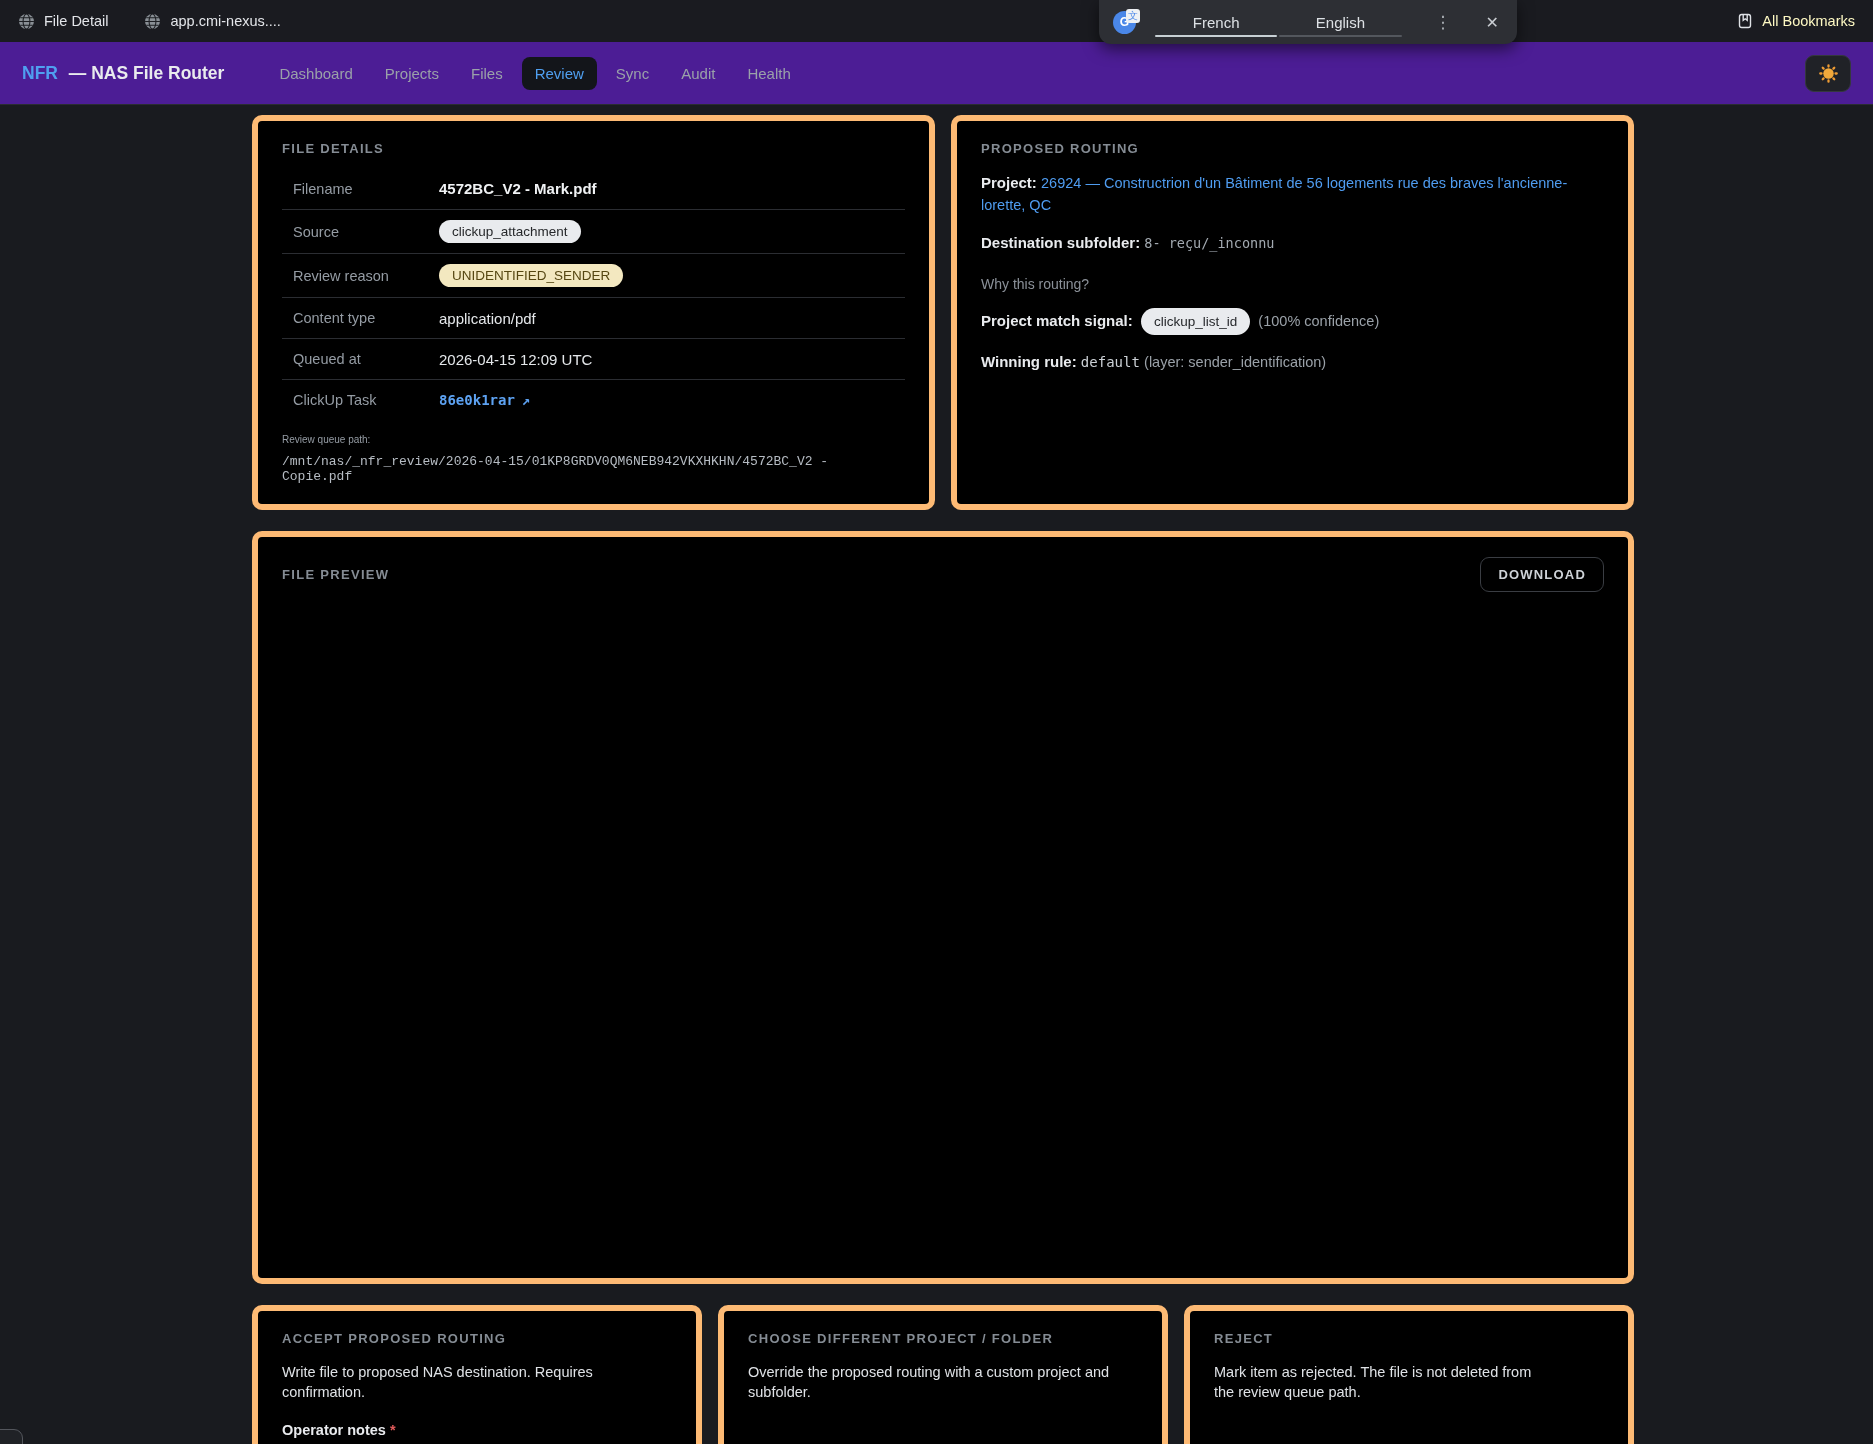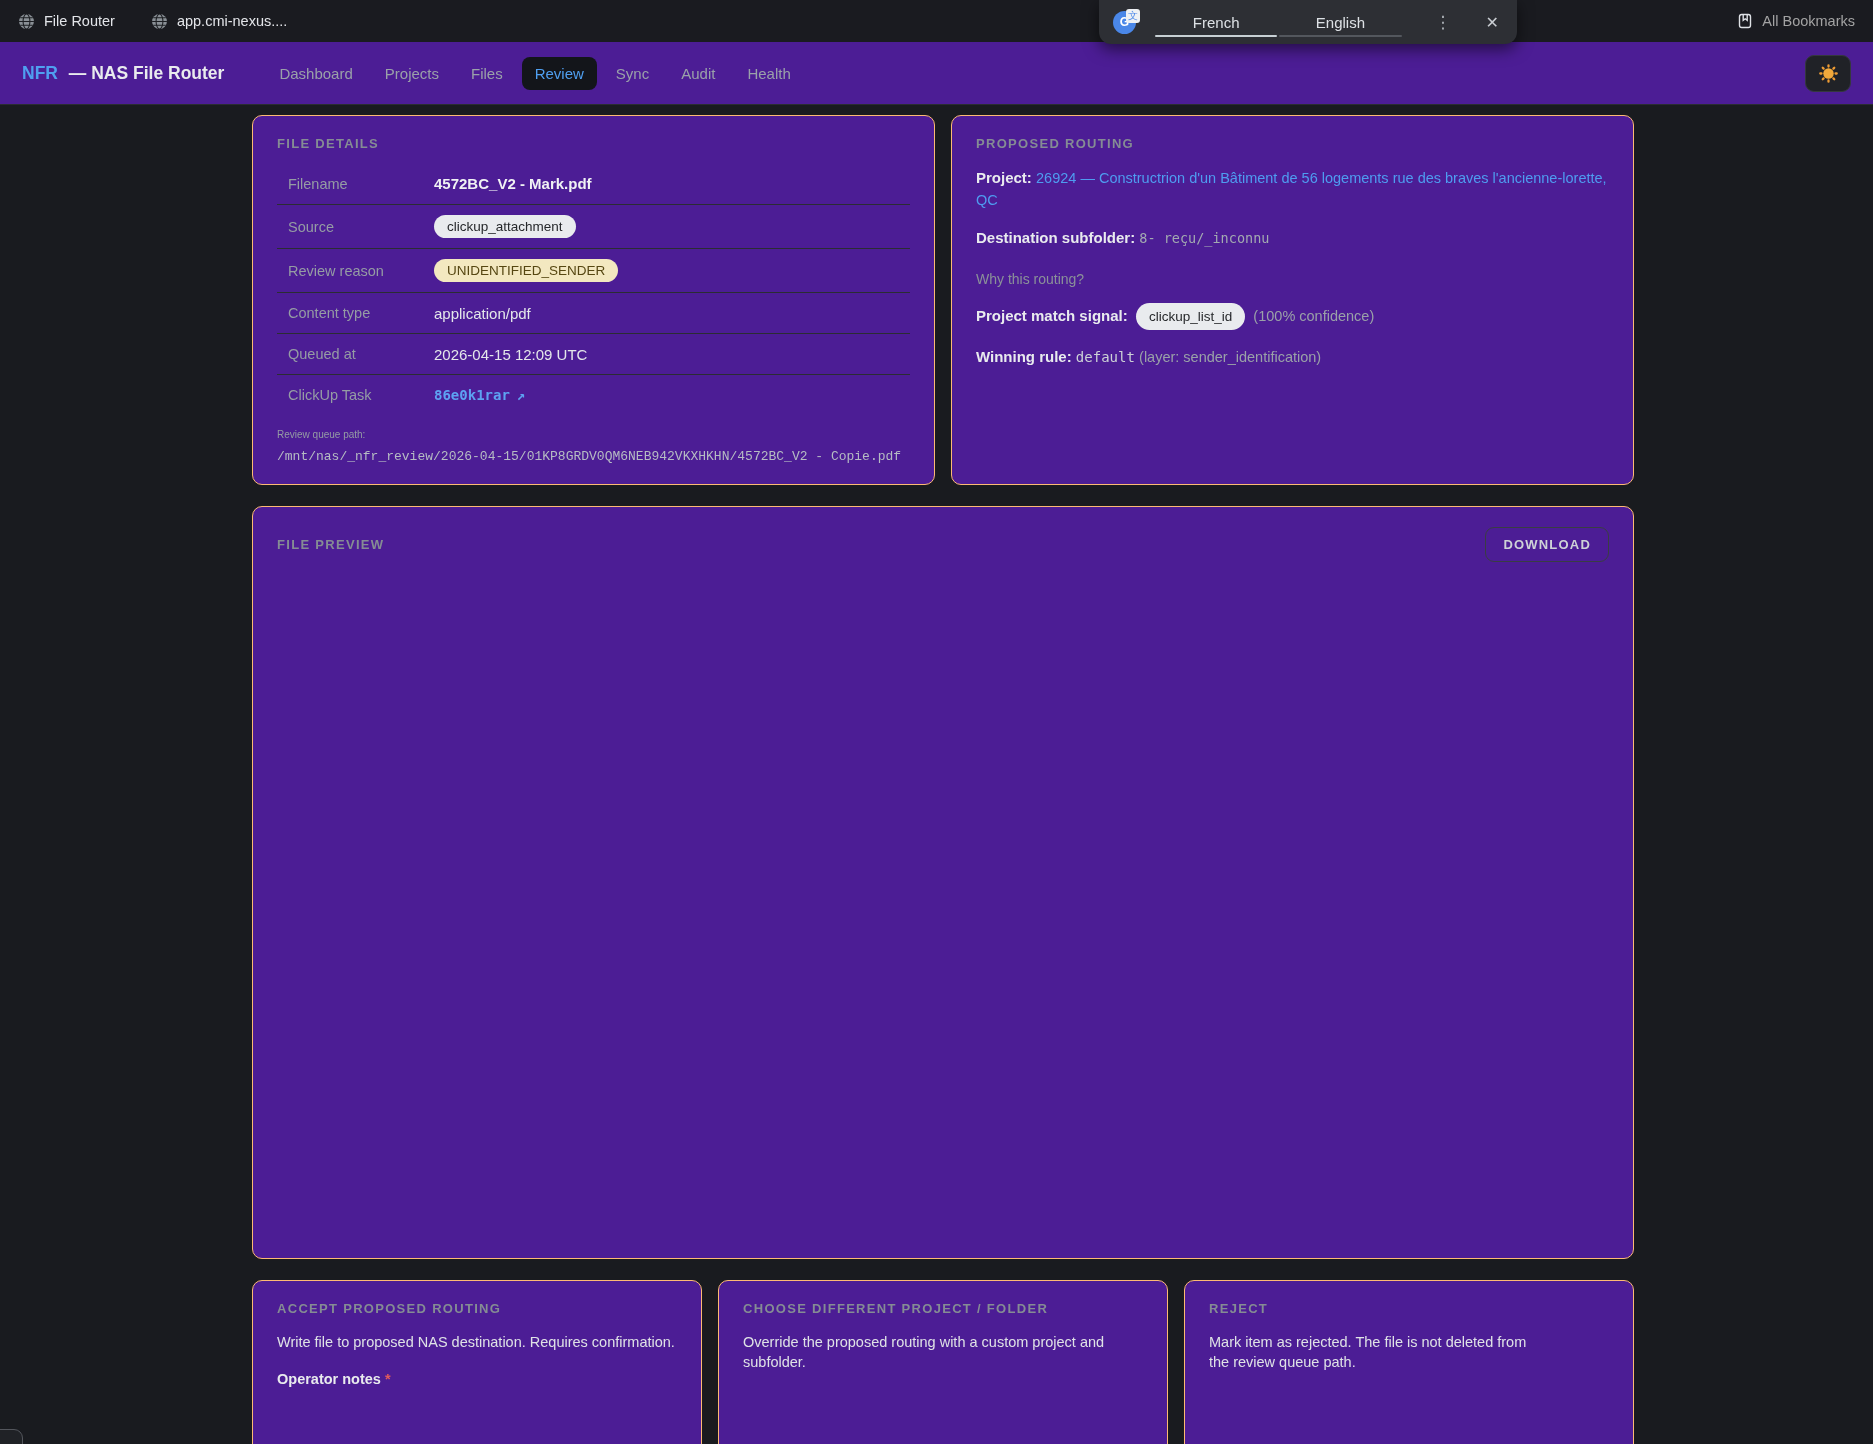--- a/index.html
+++ b/index.html
@@ -13,21 +13,21 @@
   }
   .mono { font-family:"DejaVu Sans Mono", monospace; }
 
   
   .browser-bar {
     height:42px; background:#1a1b20; display:flex; align-items:center;
     padding:0 18px; position:relative;
   }
   .bm-item { display:flex; align-items:center; gap:9px; color:#e3e5e9; font-size:14.5px; margin-right:36px; cursor:default; }
   .bm-item .favicon { display:flex; }
-  .all-bookmarks { margin-left:auto; display:flex; align-items:center; gap:9px; color:#a3a3a3; font-size:14.5px; }
+  .all-bookmarks { margin-left:auto; display:flex; align-items:center; gap:9px; color:#fef9c3; font-size:14.5px; }
 
   
   .translate-popup {
     position:absolute; left:1099px; top:0; width:418px; height:44px;
     background:#2d2f34; border-radius:0 0 12px 12px;
     box-shadow:0 5px 16px rgba(0,0,0,.55);
     display:flex; align-items:center; padding:0 8px 0 14px; z-index:20;
   }
   .g-icon { position:relative; width:27px; height:27px; margin-right:14px; flex:none; }
   .g-icon .gc { position:absolute; left:0; top:2px; width:23px; height:23px; border-radius:50%;
@@ -56,21 +56,21 @@
   .nav-item.active { background:#13151a; color:#4f9ff0; }
   .theme-btn {
     margin-left:auto; width:46px; height:37px; border:1px solid #35383e; border-radius:9px;
     background:#202227; display:flex; align-items:center; justify-content:center; cursor:pointer;
   }
 
   
   .content { margin:10px 239px 0 252px; width:1382px; }
   .top-grid { display:grid; grid-template-columns:1fr 1fr; gap:16px; align-items:stretch; }
   .card {
-    background:#4c1d95; border:1px solid #fdba74; border-radius:10px;
+    background:#000000; border:6px solid #fdba74; border-radius:10px;
     padding:20px 24px;
   }
   .card-title { color:#858c94; font-size:13px; font-weight:bold; letter-spacing:1.3px; }
 
   
   .detail-table { margin-top:12px; }
   .drow { display:flex; align-items:center; padding:10px 0 10px 11px; min-height:41px; }
   .drow + .drow { border-top:1px solid #2b2d32; }
   .dlabel { width:146px; flex:none; color:#959ca4; font-size:14.5px; }
   .dvalue { color:#e4e7ea; font-size:15px; }
@@ -123,21 +123,21 @@
   <div class="bm-item">
     <span class="favicon">
       <svg width="17" height="17" viewBox="0 0 16 16">
         <circle cx="8" cy="8" r="7" fill="#8a9096"></circle>
         <g stroke="#1d1f23" stroke-width="1" fill="none">
           <ellipse cx="8" cy="8" rx="3.2" ry="7"></ellipse>
           <path d="M1 8h14M2.2 4.4h11.6M2.2 11.6h11.6"></path>
         </g>
       </svg>
     </span>
-    <span>File Router</span>
+    <span>File Detail</span>
   </div>
   <div class="bm-item">
     <span class="favicon">
       <svg width="17" height="17" viewBox="0 0 16 16">
         <circle cx="8" cy="8" r="7" fill="#8a9096"></circle>
         <g stroke="#1d1f23" stroke-width="1" fill="none">
           <ellipse cx="8" cy="8" rx="3.2" ry="7"></ellipse>
           <path d="M1 8h14M2.2 4.4h11.6M2.2 11.6h11.6"></path>
         </g>
       </svg>

